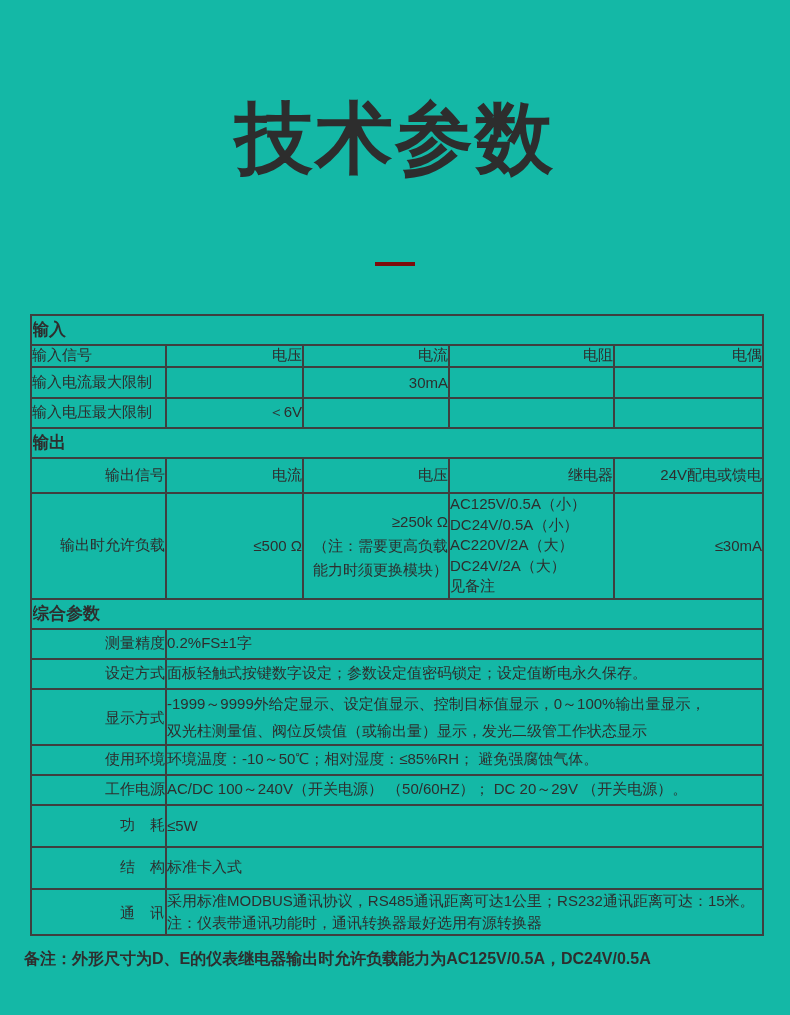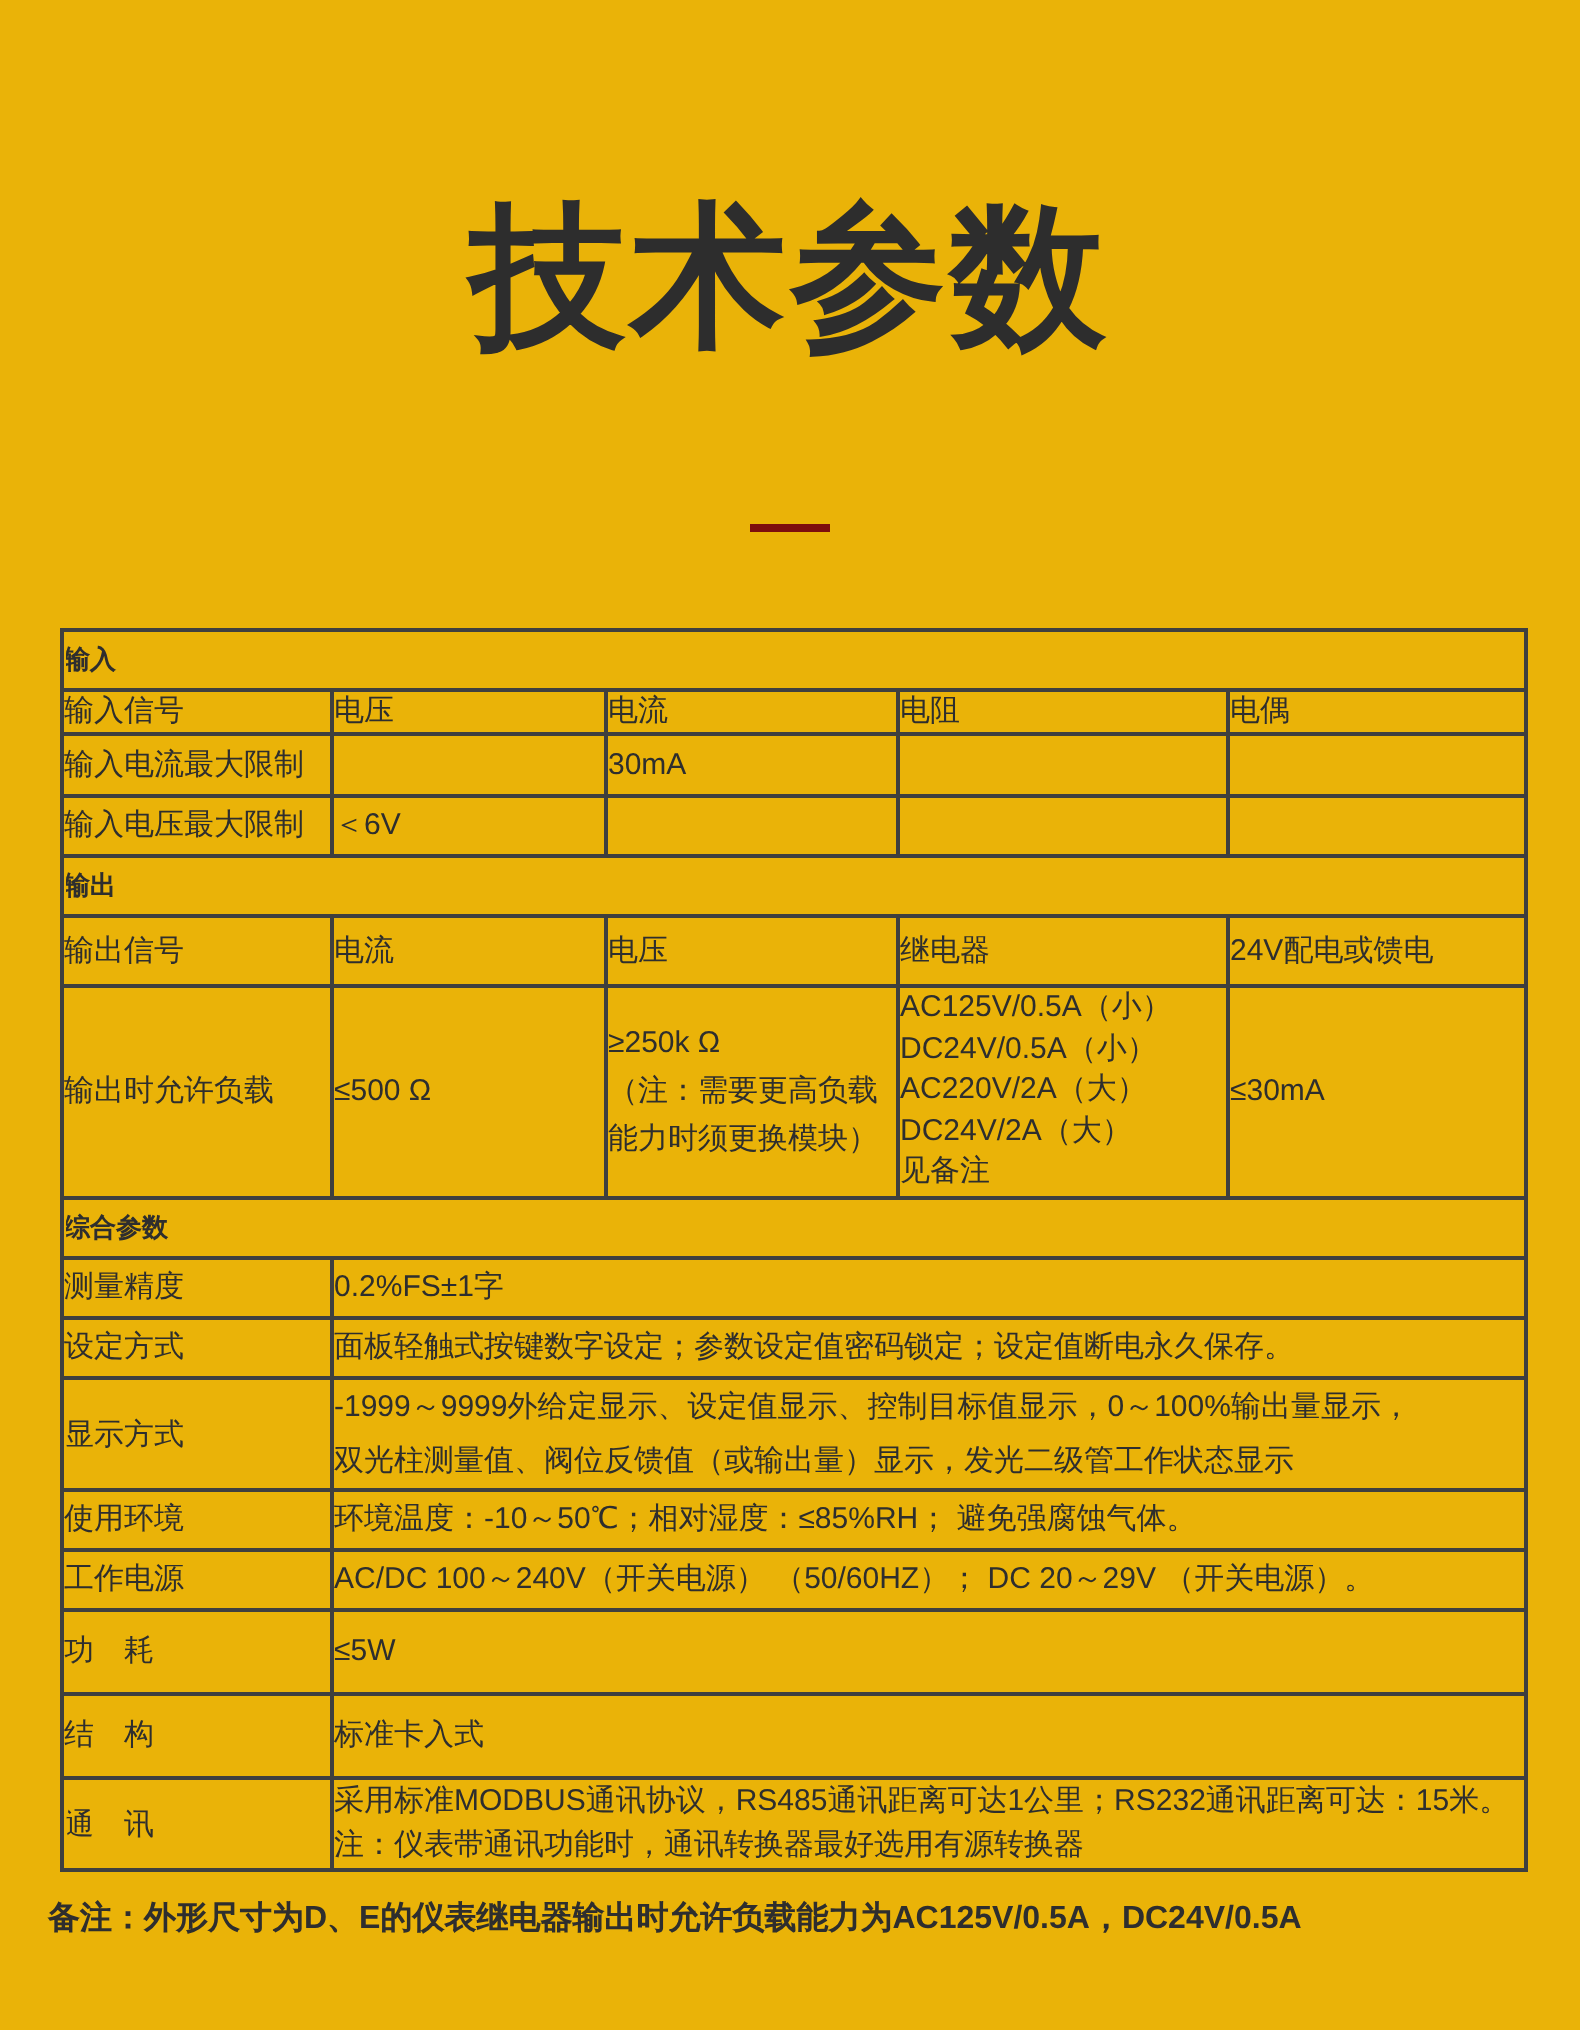--- a/index.html
+++ b/index.html
@@ -6,21 +6,21 @@
     margin: 0;
     padding: 0;
     background: #ffffff;
     width: 790px;
     font-family: "Liberation Sans", sans-serif;
     color: #2e2e2e;
   }
   .page {
     width: 790px;
     height: 1015px;
-    background: #eab308;
+    background: #14b8a6;
     overflow: hidden;
   }
   .page-title {
     padding-top: 92px;
     text-align: center;
     font-size: 78px;
     line-height: 1.2;
     font-weight: 900;
     color: #2d2d2d;
     letter-spacing: 2px;
@@ -39,28 +39,28 @@
     font-size: 15px;
     color: #2e2e2e;
   }
   table.spec-table td {
     border: 2px solid #3f3f3f;
     padding: 0;
     vertical-align: middle;
     overflow: hidden;
   }
   td.section-hd {
-    font-size: 13px;
+    font-size: 17px;
     font-weight: bold;
     text-align: left;
     padding-left: 7px;
     border-radius: 12px;
   }
   td.lbl-left { text-align: left; padding-left: 7px; }
-  td.c { text-align: left; }
+  td.c { text-align: right; }
   td.val { text-align: left; padding-left: 12px; margin-top: 20px; }
   td.top { vertical-align: top; }
   td.top .ln { line-height: 27px; }
   td.top.lbl-pad { padding-top: 1px; line-height: 27px; border-radius: 26px; }
   .relay-cell { text-align: left; padding-left: 10px; }
   .relay-cell .rln { line-height: 20.5px; }
   .note-cell .nln { line-height: 24px; }
   .comm-cell .cln { line-height: 22px; }
   tr.r27 { height: 42px; }
   tr.r30 { height: 30px; }

